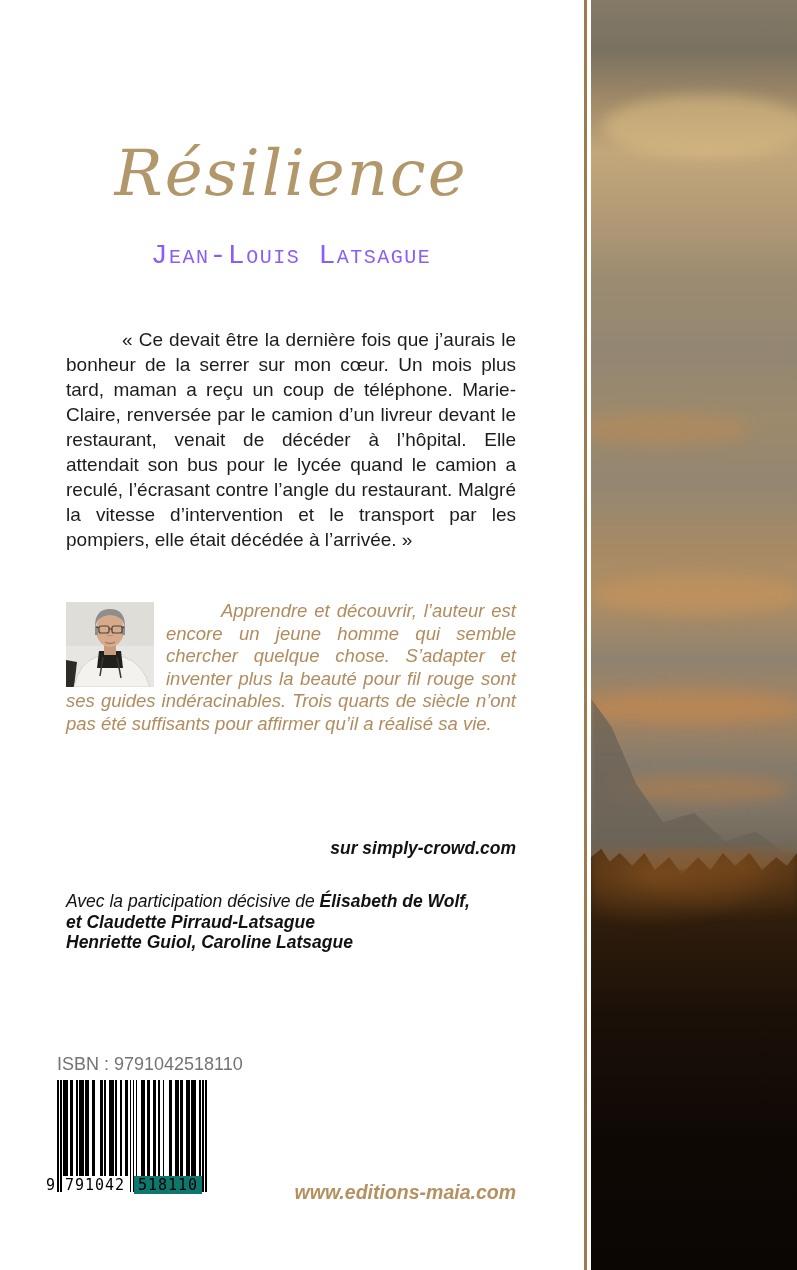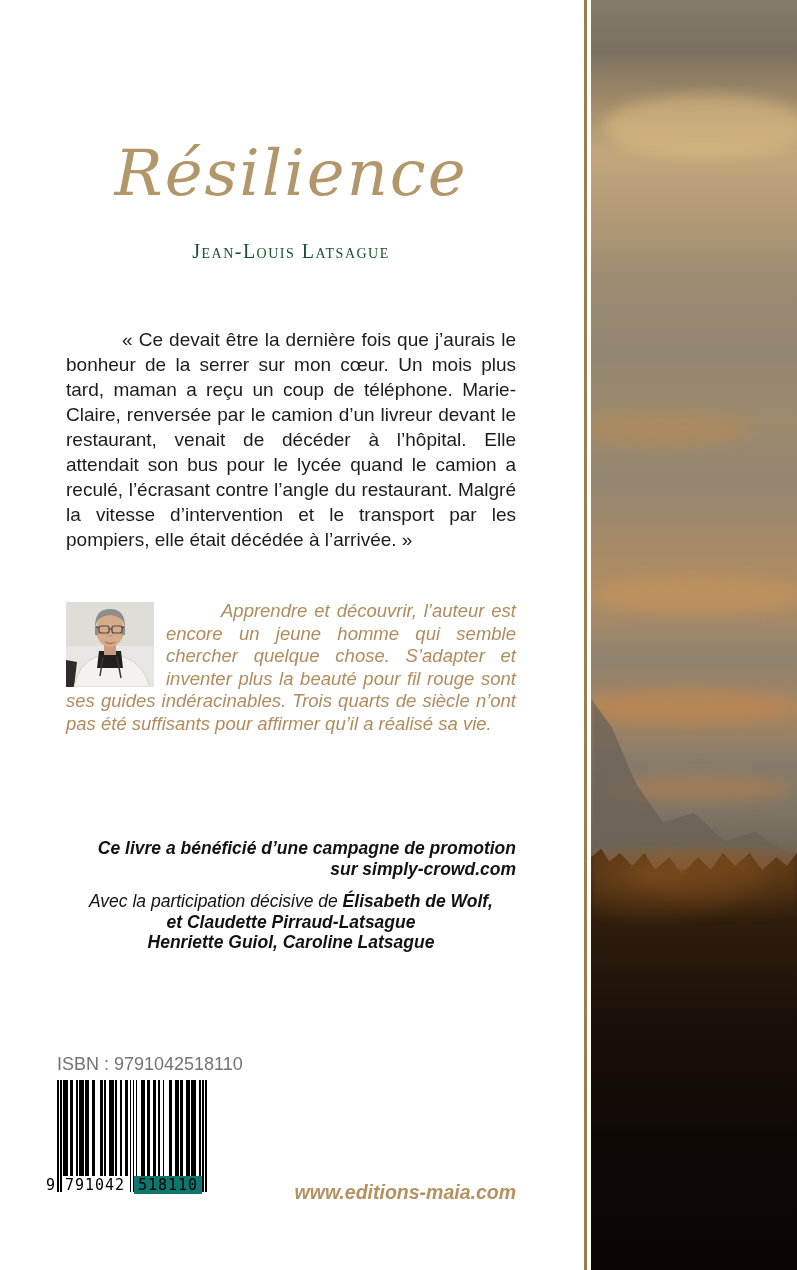--- a/index.html
+++ b/index.html
@@ -17,24 +17,24 @@
 
   .title {
     top:138px; text-align:center;
     font-family:"DejaVu Serif", serif;
     font-style:italic; font-weight:400;
     font-size:64px; line-height:1.1;
     color:#b2976a; letter-spacing:2px;
   }
   .author {
     top:240px; text-align:center;
-    font-family:Liberation Serif, serif;
+    font-family:Liberation Mono, monospace;
     font-variant:small-caps;
-    font-size:20px; letter-spacing:1.5px;
-    color:#14532d;
+    font-size:28px; letter-spacing:1.5px;
+    color:#8b5cf6;
   }
   .quote {
     top:327px;
     font-size:19px; line-height:25px;
     color:#1c1c1c;
     text-align:justify;
     text-indent:56px;
   }
   .bio-block { top:600px; }
   .bio-photo {
@@ -50,21 +50,21 @@
     text-indent:55px;
   }
   .promo {
     top:838px; right:281px; left:auto; width:450px;
     text-align:right;
     font-weight:bold; font-style:italic;
     font-size:17.5px; line-height:20.5px;
     color:#121212;
   }
   .participation {
-    top:891px; text-align:center;
+    top:891px; text-align:left;
     font-style:italic;
     font-size:17.5px; line-height:20.5px;
     color:#121212;
   }
   .participation b { font-weight:bold; }
   .credit {
     left:58px; top:996px;
     font-size:13.5px; line-height:15.5px;
     color:#b5915f;
   }
@@ -160,21 +160,20 @@
           <line x1="56" y1="26" x2="58" y2="25"></line>
         </g>
         <path d="M39 40 Q44 43 49 40" stroke="#a8765c" stroke-width="1.3" fill="none"></path>
         <path d="M41 33 Q44 35 47 33" stroke="#c1906f" stroke-width="1" fill="none"></path>
       </svg>
     </div>
     <p class="bio-text">Apprendre et découvrir, l’auteur est encore un jeune homme qui semble chercher quelque chose. S’adapter et inventer plus la beauté pour fil rouge sont ses guides indéracinables. Trois quarts de siècle n’ont pas été suffisants pour affirmer qu’il a réalisé sa vie.</p>
   </div>
 
   <div class="col promo">
-    <div>Ce livre a bénéficié d’une campagne de promotion</div>
     <div>sur simply-crowd.com</div>
   </div>
 
   <div class="col participation">
     <div><span>Avec la participation décisive de </span><b>Élisabeth de Wolf,</b></div>
     <div><b>et Claudette Pirraud-Latsague</b></div>
     <div><b>Henriette Guiol, Caroline Latsague</b></div>
   </div>
 
 

